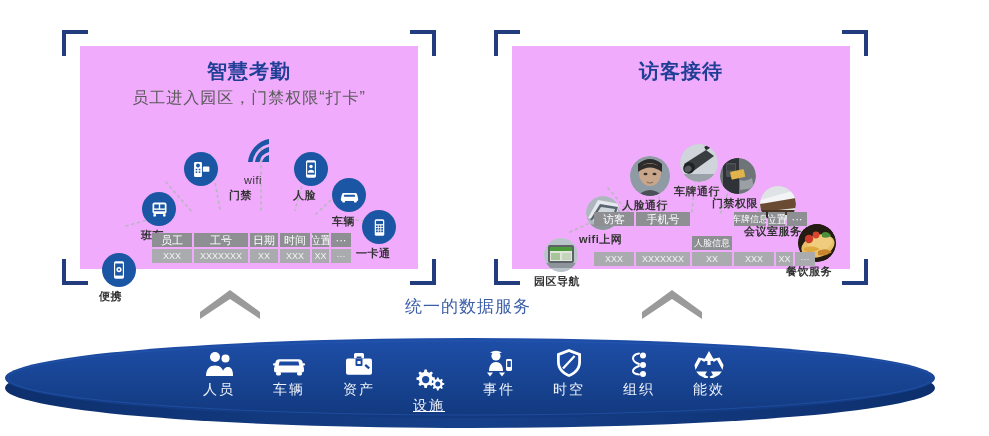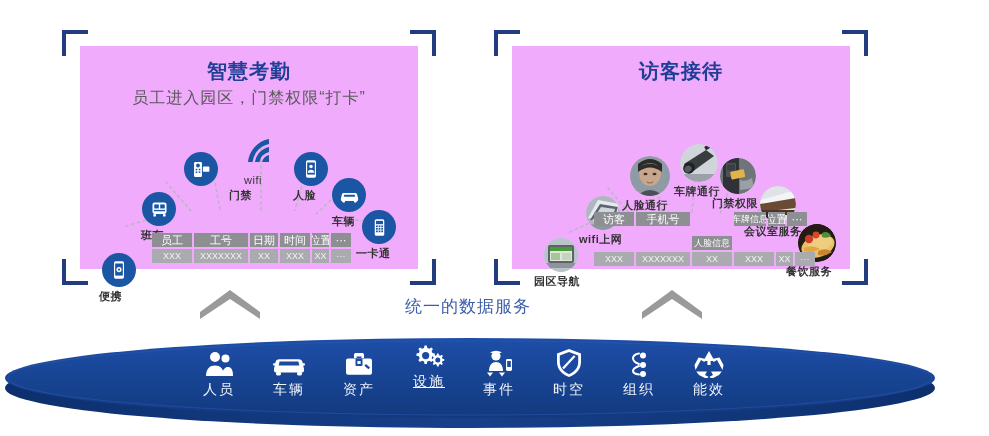--- a/index.html
+++ b/index.html
@@ -514,21 +514,21 @@
             <path d="M10 5 L10 8 L12.6 8 L12.6 6.4 L17.4 6.4 L17.4 8 L20 8 L20 5 C20 3.6 19.2 3 18 3 L12 3 C10.8 3 10 3.6 10 5 Z"></path>
             <rect x="2" y="8.4" width="26" height="16.4" rx="2"></rect>
             <rect x="11.5" y="8.4" width="7" height="7.6" rx="1" fill="#1b4aa0"></rect>
             <rect x="13.4" y="11" width="3.2" height="3" fill="#fff"></rect>
             <path d="M22 14 l4 3.4 -1.6 1.8 -4 -3.4 z" fill="#1b4aa0"></path>
           </svg>
         </div>
         <div class="blabel">资产</div>
       </div>
 
-      <div class="bitem" style="left:392px;top:14px;text-decoration:underline;">
+      <div class="bitem" style="left:392px;top:38px;text-decoration:underline;">
         <div class="bicon">
           <svg width="32" height="28" viewBox="0 0 32 28" fill="#fff">
             <path d="M11.5 3.5 l2.3 0 .5 2.4 2 .85 2-1.35 1.65 1.65 -1.35 2 .85 2 2.4 .5 0 2.3 -2.4 .5 -.85 2 1.35 2 -1.65 1.65 -2-1.35 -2 .85 -.5 2.4 -2.3 0 -.5-2.4 -2-.85 -2 1.35 -1.65-1.65 1.35-2 -.85-2 -2.4-.5 0-2.3 2.4-.5 .85-2 -1.35-2 1.65-1.65 2 1.35 2-.85 z"></path>
             <circle cx="12.65" cy="13.6" r="3.6" fill="#1b4aa0"></circle>
             <path d="M24 11.5 l1.6 0 .35 1.7 1.4 .6 1.4-.95 1.15 1.15 -.95 1.4 .6 1.4 1.7 .35 0 1.6 -1.7 .35 -.6 1.4 .95 1.4 -1.15 1.15 -1.4-.95 -1.4 .6 -.35 1.7 -1.6 0 -.35-1.7 -1.4-.6 -1.4 .95 -1.15-1.15 .95-1.4 -.6-1.4 -1.7-.35 0-1.6 1.7-.35 .6-1.4 -.95-1.4 1.15-1.15 1.4 .95 1.4-.6 z"></path>
             <circle cx="24.8" cy="18.1" r="2.5" fill="#1b4aa0"></circle>
           </svg>
         </div>
         <div class="blabel">设施</div>
       </div>

